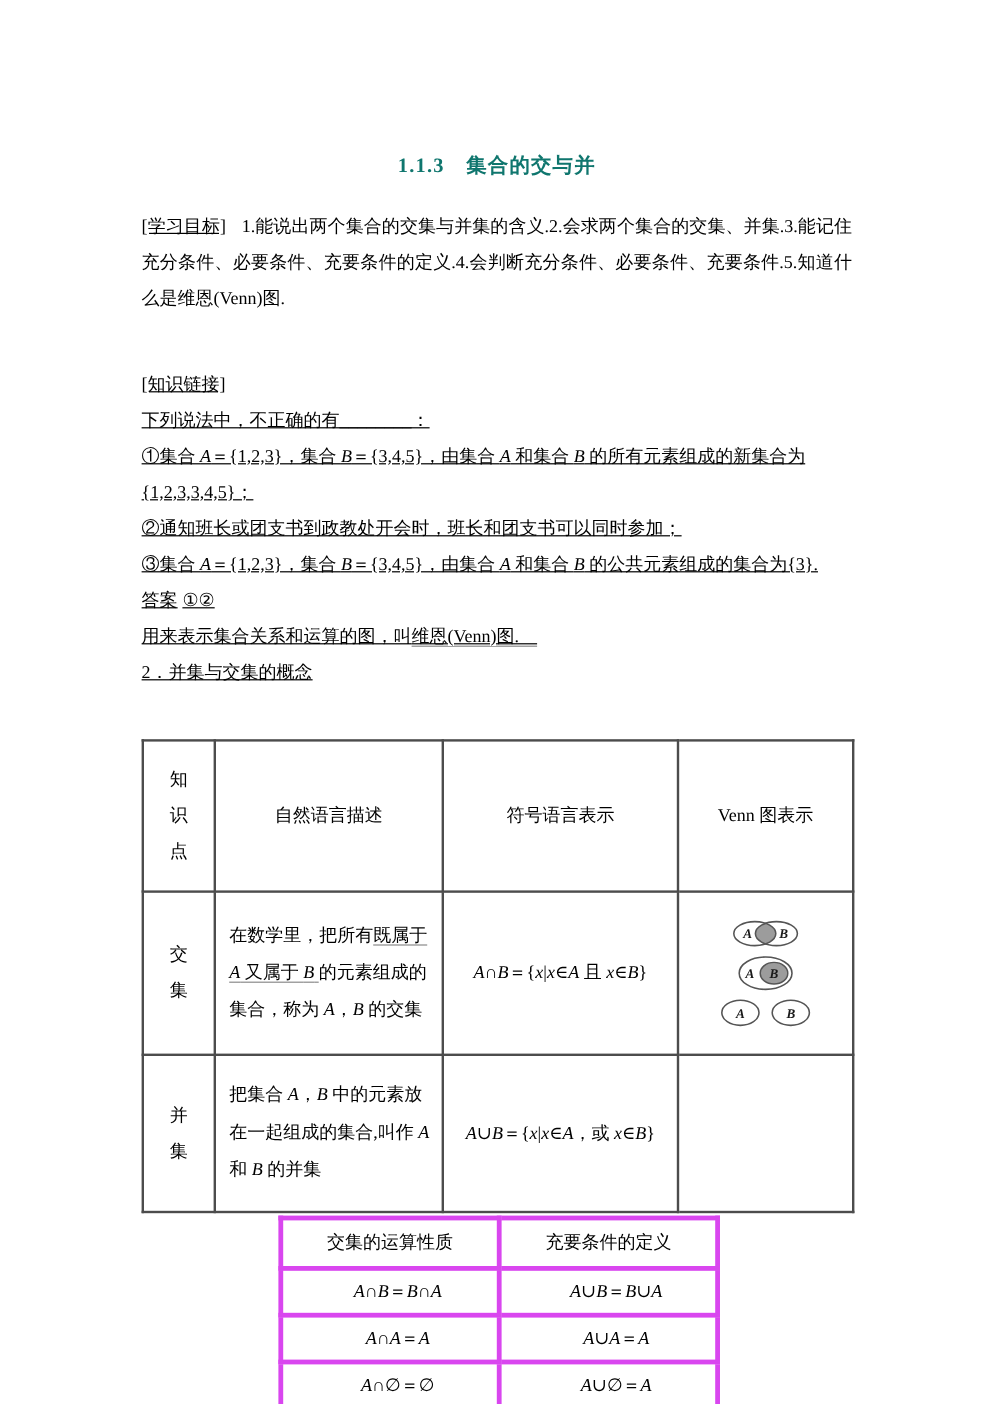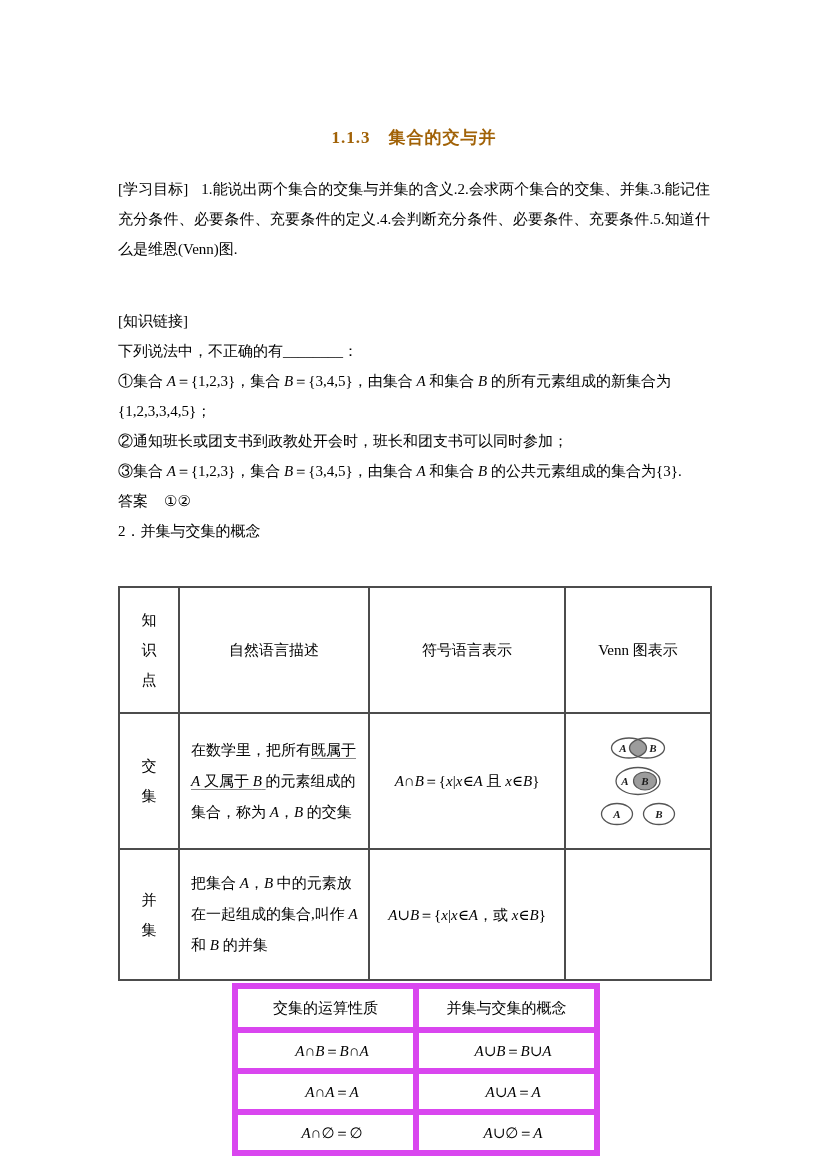--- a/index.html
+++ b/index.html
@@ -13,23 +13,23 @@
     font-size:15px; line-height:30px; color:#000;
   }
   h1.doc-title {
     margin:0 0 24px 0;
     text-align:center;
     font-size:17px; line-height:24px;
     font-weight:bold; letter-spacing:1px;
   }
   p { margin:0; }
   .obj-para { margin:0 0 42px 0; text-align:justify; }
-  .obj-label { margin-right:13px; }
-  .line { margin:0; }
-  .answer-value { margin-left:16px; }
+  .obj-label { margin-right:13px;text-decoration:underline; }
+  .line { margin:0;text-decoration:underline; }
+  .answer-value { margin-left:4px; }
 
   
   .m  { font-style:italic; }
   .u  { text-decoration:underline; text-underline-offset:3px; text-decoration-color:#8a8a8a; }
   .mu { font-style:italic; text-decoration:underline; text-underline-offset:3px; text-decoration-color:#8a8a8a; }
 
   
   table.concept {
     border-collapse:collapse; table-layout:fixed;
     width:592px; margin-top:40px; font-size:15px;
@@ -49,45 +49,46 @@
   }
 
   
   .sec3 { margin-top:2px; }
 
   
   table.props {
     border-collapse:collapse; table-layout:fixed;
     width:368px; margin:2px 0 0 114px; font-size:15px;
   }
-  table.props td { border:6px solid #d946ef; text-align:center; vertical-align:middle; }
+  table.props td { border:4px solid #d946ef; text-align:center; vertical-align:middle; }
   table.props tr.head td { height:36px; }
   table.props tr.prow td { height:33px;padding-left:14px; }
 </style>
 </head>
 <body>
 
 <div class="page">
 
-  <h1 class="doc-title" style="color: #a16207;">1.1.3　集合的交与并</h1>
+  <h1 class="doc-title" style="color: #0f766e;">1.1.3　集合的交与并</h1>
 
   <p class="obj-para">
     <span class="obj-label">[学习目标]</span><span>1.能说出两个集合的交集与并集的含义.2.会求两个集合的交集、并集.3.能记住充分条件、必要条件、充要条件的定义.4.会判断充分条件、必要条件、充要条件.5.知道什么是维恩(Venn)图.</span>
   </p>
 
   <p class="line">[知识链接]</p>
   <p class="line">下列说法中，不正确的有________：</p>
   <p class="line"><span>①集合 </span><span class="m">A</span><span>＝{1,2,3}，集合 </span><span class="m">B</span><span>＝{3,4,5}，由集合 </span><span class="m">A</span><span> 和集合 </span><span class="m">B</span><span> 的所有元素组成的新集合为{1,2,3,3,4,5}；</span></p>
   <p class="line"><span>②通知班长或团支书到政教处开会时，班长和团支书可以同时参加；</span></p>
   <p class="line"><span>③集合 </span><span class="m">A</span><span>＝{1,2,3}，集合 </span><span class="m">B</span><span>＝{3,4,5}，由集合 </span><span class="m">A</span><span> 和集合 </span><span class="m">B</span><span> 的公共元素组成的集合为{3}.</span></p>
 
   <p class="line">
     <span>答案</span><span class="answer-value">①②</span>
   </p>
 
+  <p class="line"><span>用来表示集合关系和运算的图，叫</span><span class="u">维恩(Venn)图.　</span></p>
   <p class="line">2．并集与交集的概念</p>
 
   <table class="concept">
     <colgroup>
       <col style="width:60px">
         <col style="width:190px">
         <col style="width:196px">
         <col style="width:146px">
     </colgroup>
     <tbody>
@@ -137,21 +138,21 @@
         <td class="cvenn"></td>
       </tr>
     </tbody>
   </table>
 
 
   <table class="props">
     <tbody>
       <tr class="head">
         <td>交集的运算性质</td>
-        <td>并集与交集的概念</td>
+        <td>充要条件的定义</td>
       </tr>
       <tr class="prow">
         <td><span class="m">A</span><span>∩</span><span class="m">B</span><span>＝</span><span class="m">B</span><span>∩</span><span class="m">A</span></td>
         <td><span class="m">A</span><span>∪</span><span class="m">B</span><span>＝</span><span class="m">B</span><span>∪</span><span class="m">A</span></td>
       </tr>
       <tr class="prow">
         <td><span class="m">A</span><span>∩</span><span class="m">A</span><span>＝</span><span class="m">A</span></td>
         <td><span class="m">A</span><span>∪</span><span class="m">A</span><span>＝</span><span class="m">A</span></td>
       </tr>
       <tr class="prow">

